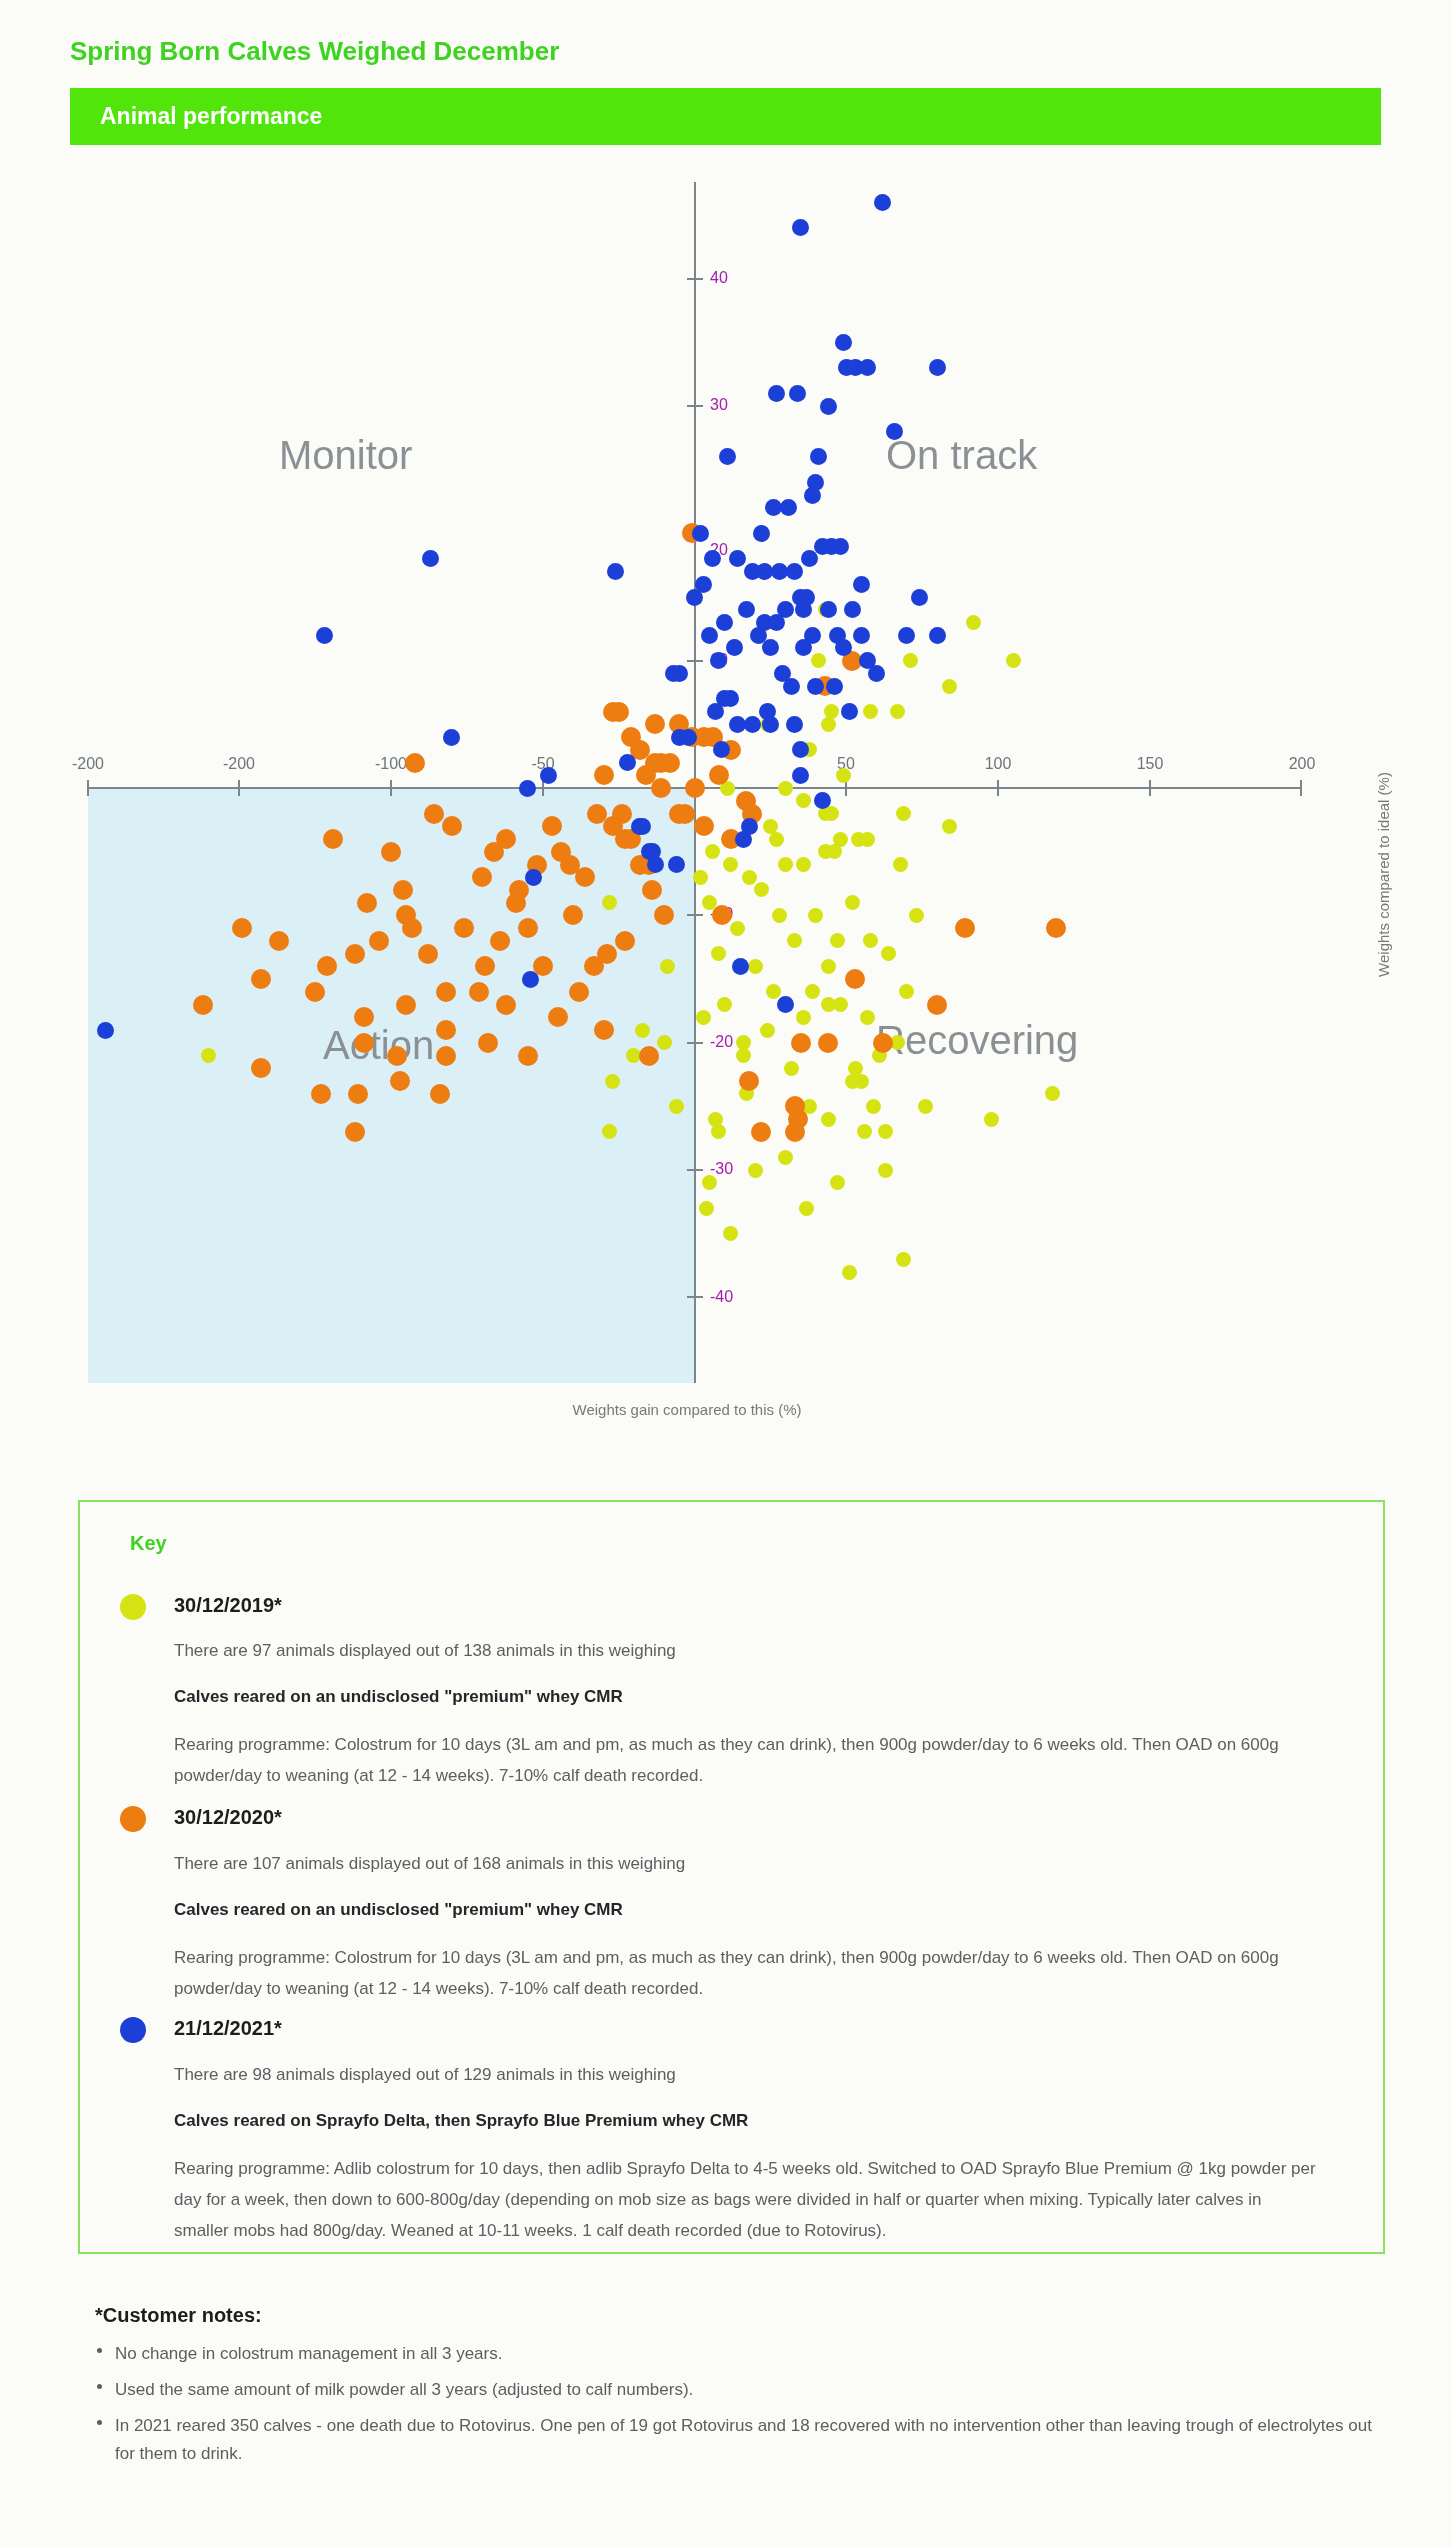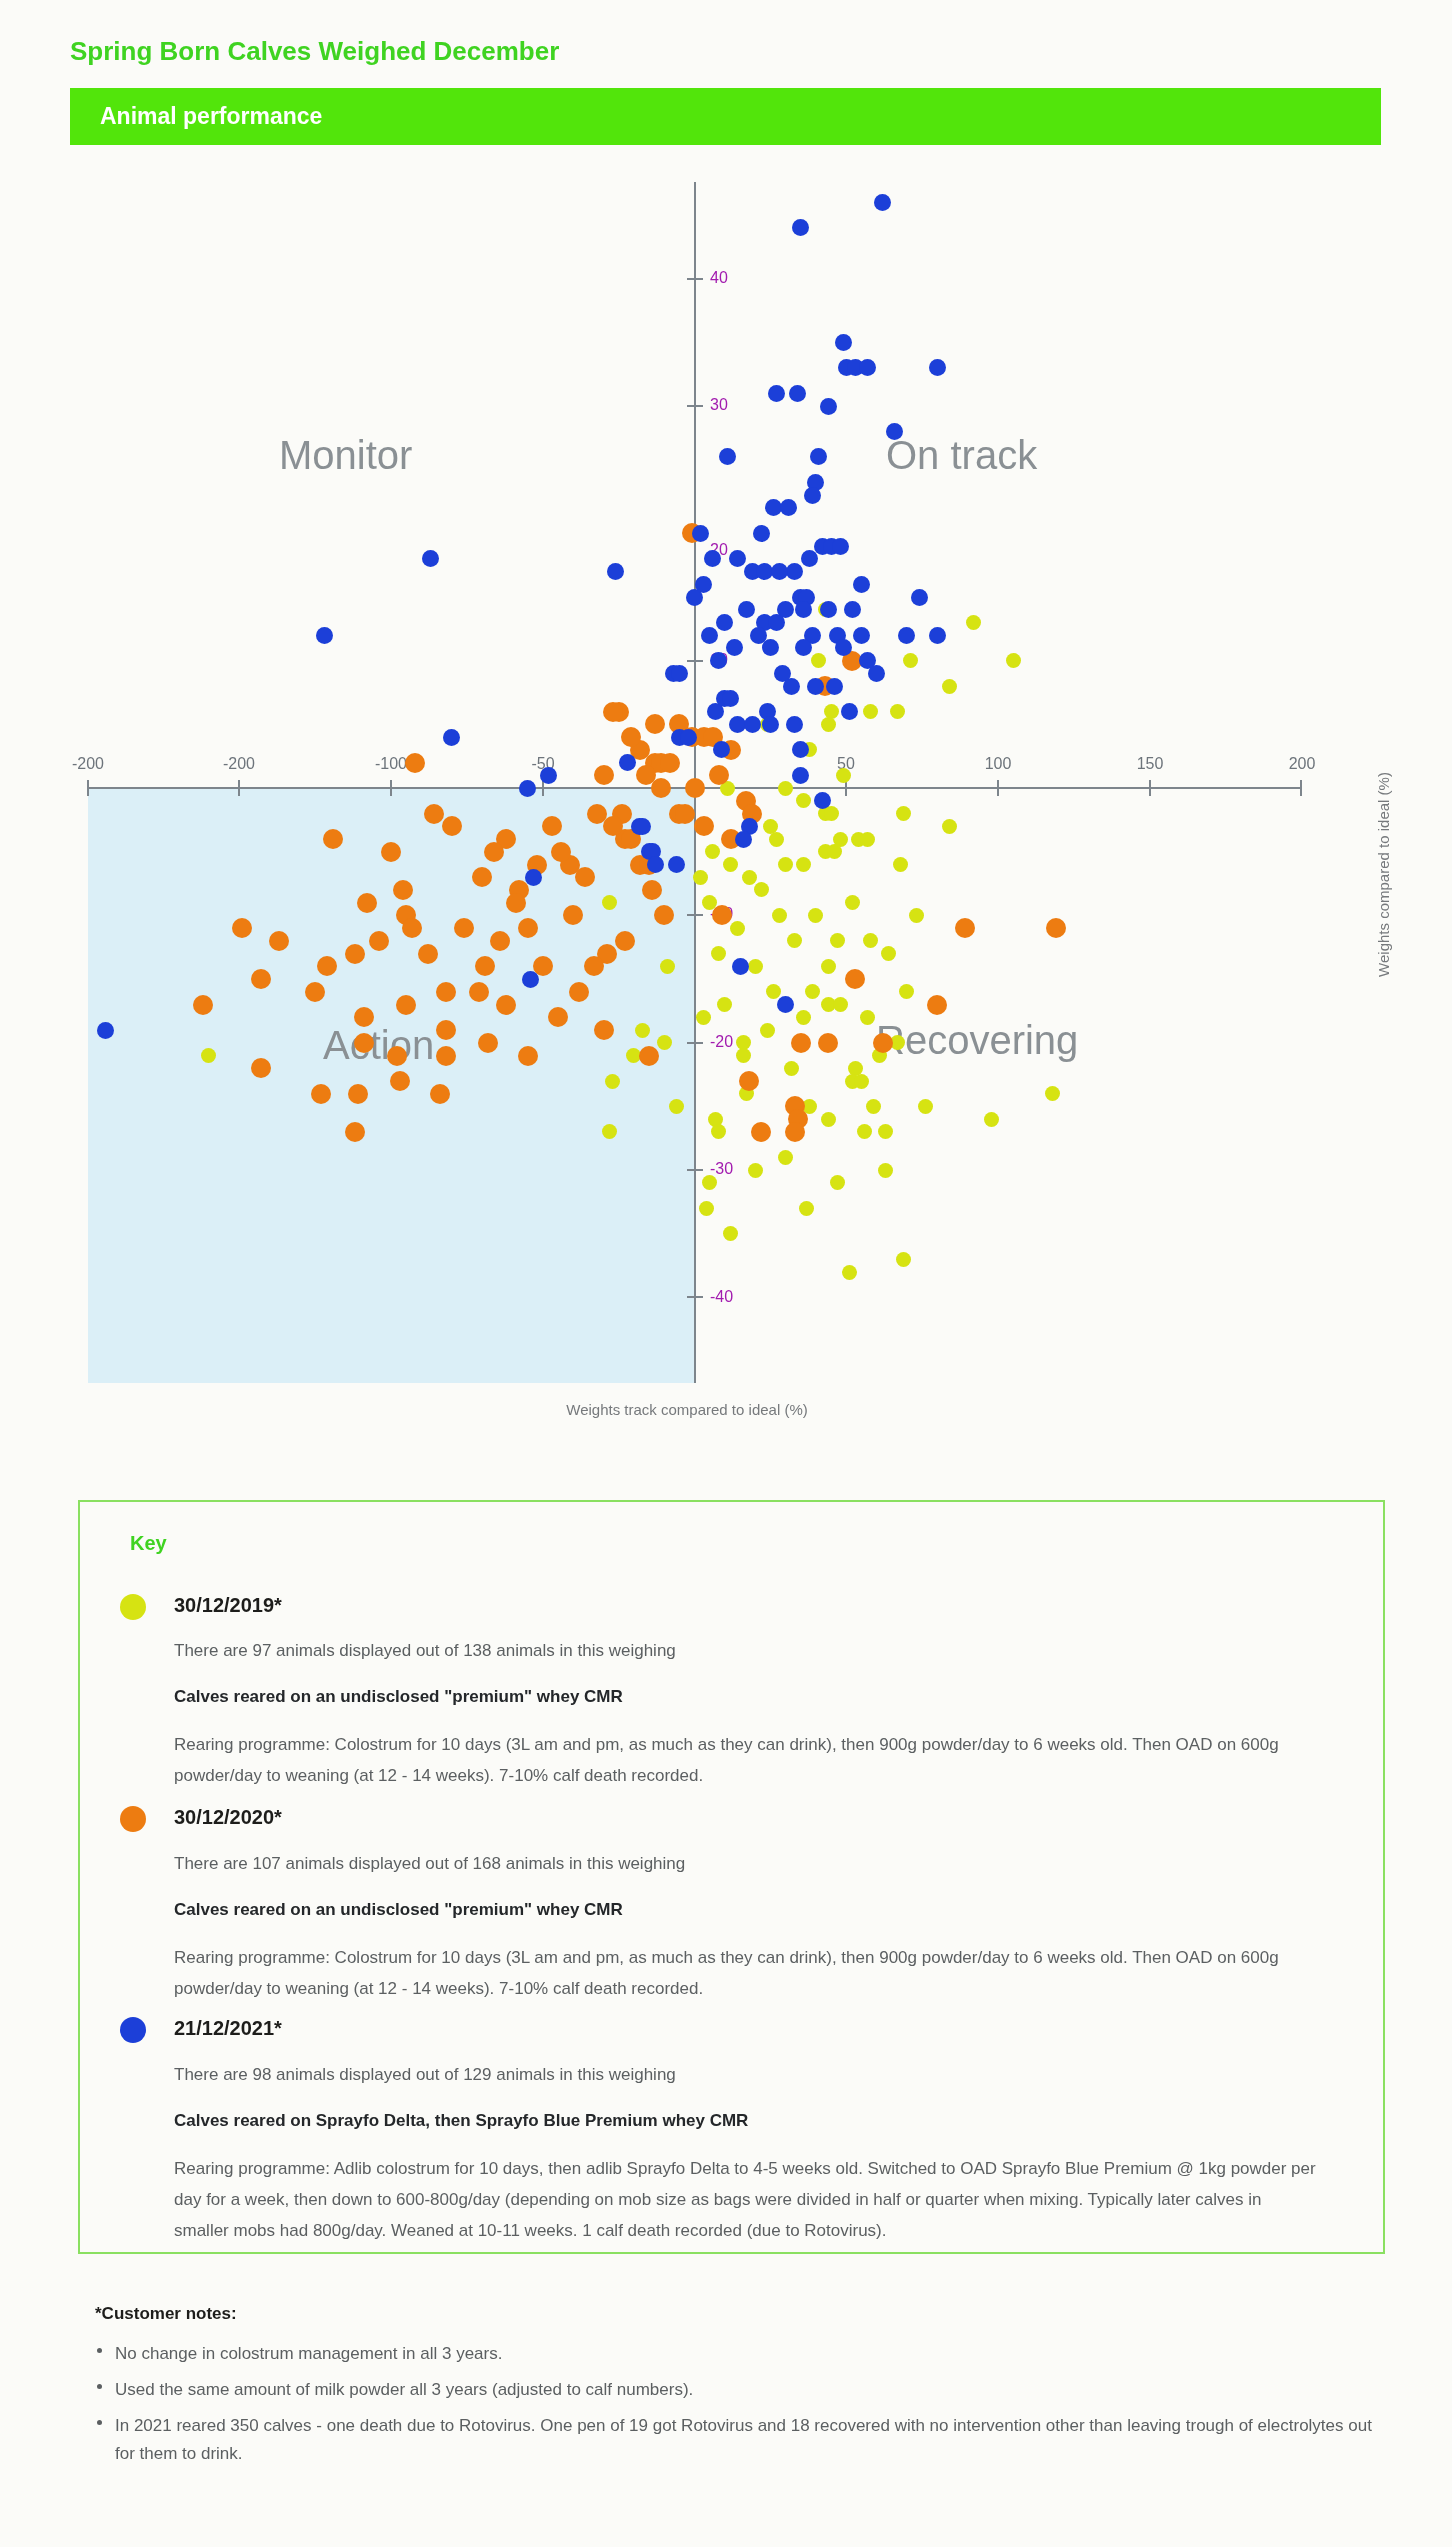--- a/index.html
+++ b/index.html
@@ -33,21 +33,21 @@
     transform:rotate(-90deg);transform-origin:center;}
   
   #key-box{left:78px;top:1500px;width:1303px;height:750px;border:2px solid #8ae061;background:#fbfbf8;}
   #key-title{position:absolute;left:50px;top:30px;font-size:20px;font-weight:bold;color:#3fd321;}
   .key-entry-dot{position:absolute;left:40px;width:26px;height:26px;border-radius:50%;}
   .key-date{position:absolute;left:94px;font-size:20px;font-weight:bold;color:#1d1d1b;}
   .key-count{position:absolute;left:94px;font-size:17px;color:#5b5f61;}
   .key-bold{position:absolute;left:94px;font-size:17px;font-weight:bold;color:#24272a;}
   .key-detail{position:absolute;left:94px;width:1144px;font-size:17px;line-height:31px;color:#5b5f61;}
   
-  #notes-title{left:95px;top:2304px;font-size:17px;font-weight:bold;color:#1d1d1b;}
+  #notes-title{left:95px;top:2304px;font-size:20px;font-weight:bold;color:#1d1d1b;}
   .note-row{position:absolute;left:97px;width:1284px;}
   .note-dot{position:absolute;left:0;top:8px;width:5px;height:5px;border-radius:50%;background:#5b5f61;}
   .note-text{position:absolute;left:18px;top:0;width:1264px;font-size:17px;line-height:28px;color:#5b5f61;}
 </style>
 </head>
 <body>
 
 <div class="abs" id="page-title">Spring Born Calves Weighed December</div>
 <div class="abs" id="section-bar">
   <span class="bar-label">Animal performance</span>
@@ -55,21 +55,21 @@
 
 <div class="abs" id="chart">
   <div id="plot">
     <div class="quad-bg"></div>
     <div class="axis-h"></div>
     <div class="axis-v"></div>
     <div class="quad-label" id="q-monitor">Monitor</div>
     <div class="quad-label" id="q-ontrack">On track</div>
     <div class="quad-label" id="q-action">Action</div>
     <div class="quad-label" id="q-recovering">Recovering</div>
-    <div class="abs" id="x-axis-caption">Weights track compared to ideal (%)</div>
+    <div class="abs" id="x-axis-caption">Weights gain compared to this (%)</div>
     <div class="abs" id="y-axis-caption">Weights compared to ideal (%)</div>
   <div class="tick-x" style="left: 87px; top: 780px;"></div>
       <div class="tick-x-label" style="left: 53px; top: 755px;">-200</div>
       <div class="tick-x" style="left: 238px; top: 780px;"></div>
       <div class="tick-x-label" style="left: 204px; top: 755px;">-200</div>
       <div class="tick-x" style="left: 390px; top: 780px;"></div>
       <div class="tick-x-label" style="left: 356px; top: 755px;">-100</div>
       <div class="tick-x" style="left: 542px; top: 780px;"></div>
       <div class="tick-x-label" style="left: 508px; top: 755px;">-50</div>
       <div class="tick-x" style="left: 845px; top: 780px;"></div>

